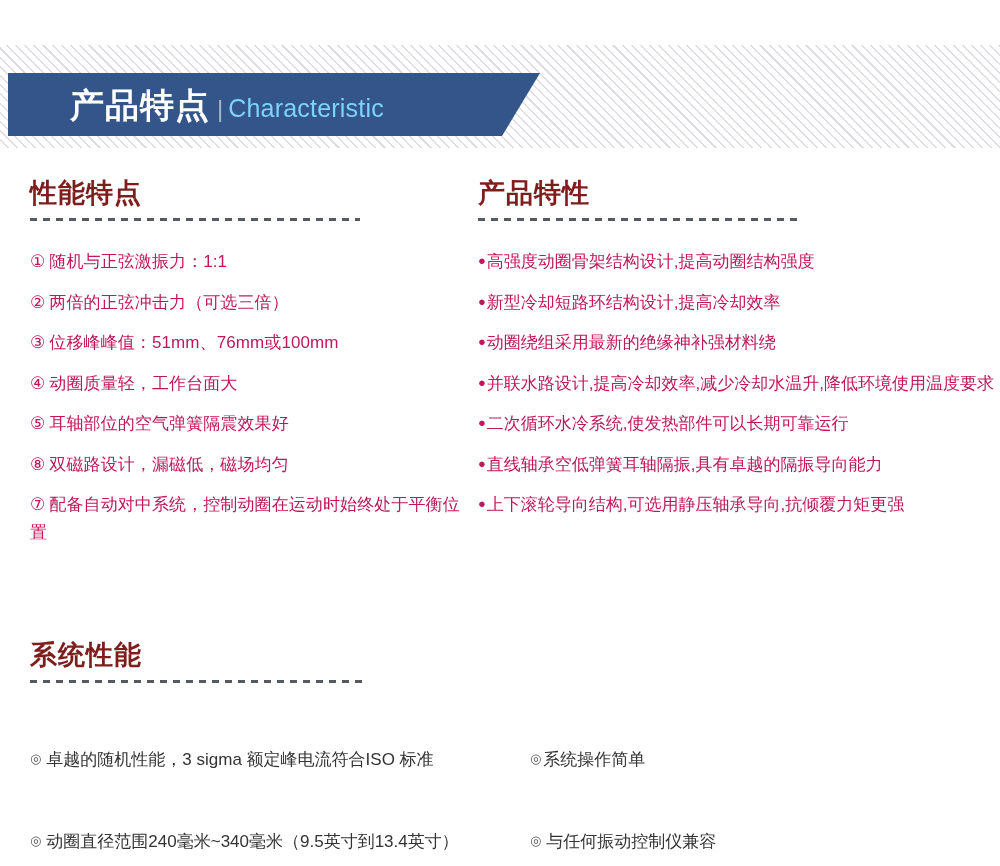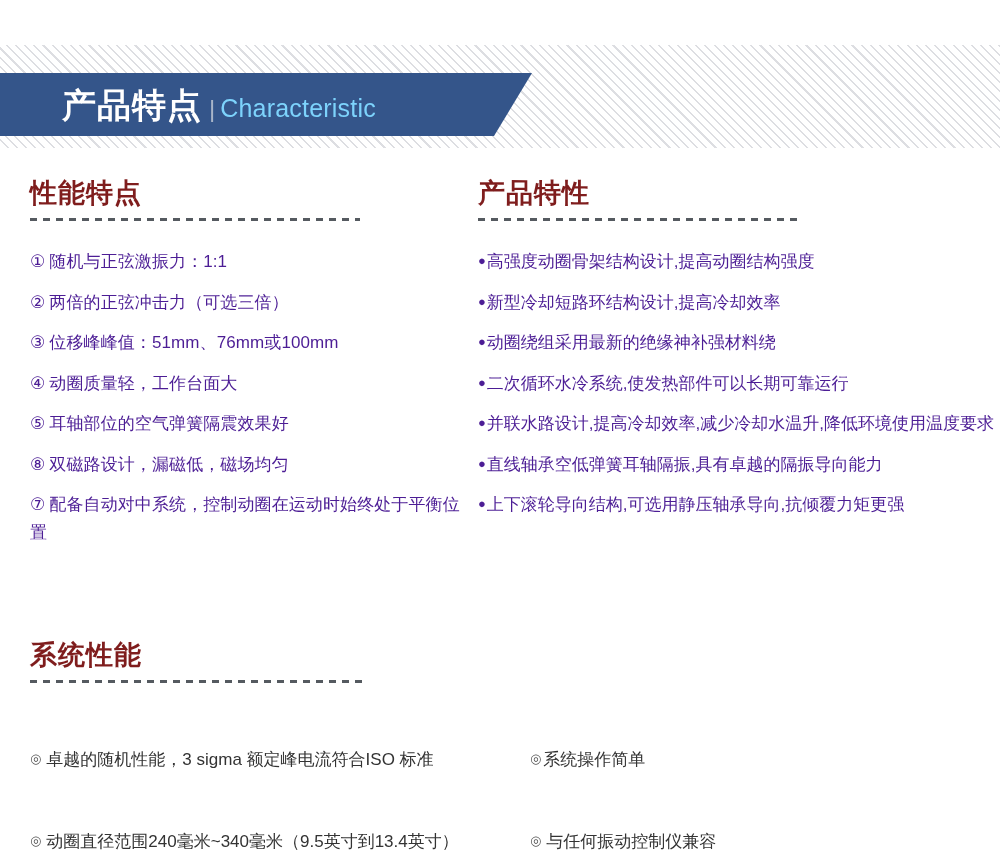--- a/index.html
+++ b/index.html
@@ -31,21 +31,21 @@
         #ffffff 5px,
         #dddee2 5px,
         #dddee2 6.5px
     );
     z-index: 0;
   }
 
   
   #header-banner {
     position: absolute;
-    left: 0;
+    left: 8px;
     top: 73px;
     width: 532px;
     height: 63px;
     background: #34558a;
     clip-path: polygon(0 0, 532px 0, 494px 63px, 0 63px);
     z-index: 2;
     display: flex;
     align-items: center;
   }
   #header-banner-inner {
@@ -120,21 +120,21 @@
   #right-rule { width: 320px; }
 
   .feature-list {
     list-style: none;
     margin: 0;
     padding: 0;
     margin-top: 27px;
   }
   .feature-item {
     font-size: 17px;
-    color: #4c1d95;
+    color: #be185d;
     line-height: 1.62;
     margin-bottom: 13px;
     letter-spacing: 0.1px;
   }
   .feature-item .marker {
     margin-right: 4px;
   }
   #col-right .feature-item {
     margin-bottom: 13px;
     letter-spacing: 0;
@@ -234,24 +234,24 @@
       <li class="feature-item">
         <span class="marker">●</span><span>高强度动圈骨架结构设计,提高动圈结构强度</span>
       </li>
       <li class="feature-item">
         <span class="marker">●</span><span>新型冷却短路环结构设计,提高冷却效率</span>
       </li>
       <li class="feature-item">
         <span class="marker">●</span><span>动圈绕组采用最新的绝缘神补强材料绕</span>
       </li>
       <li class="feature-item">
+        <span class="marker">●</span><span>并联水路设计,提高冷却效率,减少冷却水温升,降低环境使用温度要求</span>
+      </li>
+      <li class="feature-item">
         <span class="marker">●</span><span>二次循环水冷系统,使发热部件可以长期可靠运行</span>
-      </li>
-      <li class="feature-item">
-        <span class="marker">●</span><span>并联水路设计,提高冷却效率,减少冷却水温升,降低环境使用温度要求</span>
       </li>
       <li class="feature-item">
         <span class="marker">●</span><span>直线轴承空低弹簧耳轴隔振,具有卓越的隔振导向能力</span>
       </li>
       <li class="feature-item">
         <span class="marker">●</span><span>上下滚轮导向结构,可选用静压轴承导向,抗倾覆力矩更强</span>
       </li>
     </ul>
   </div>
 </div>

